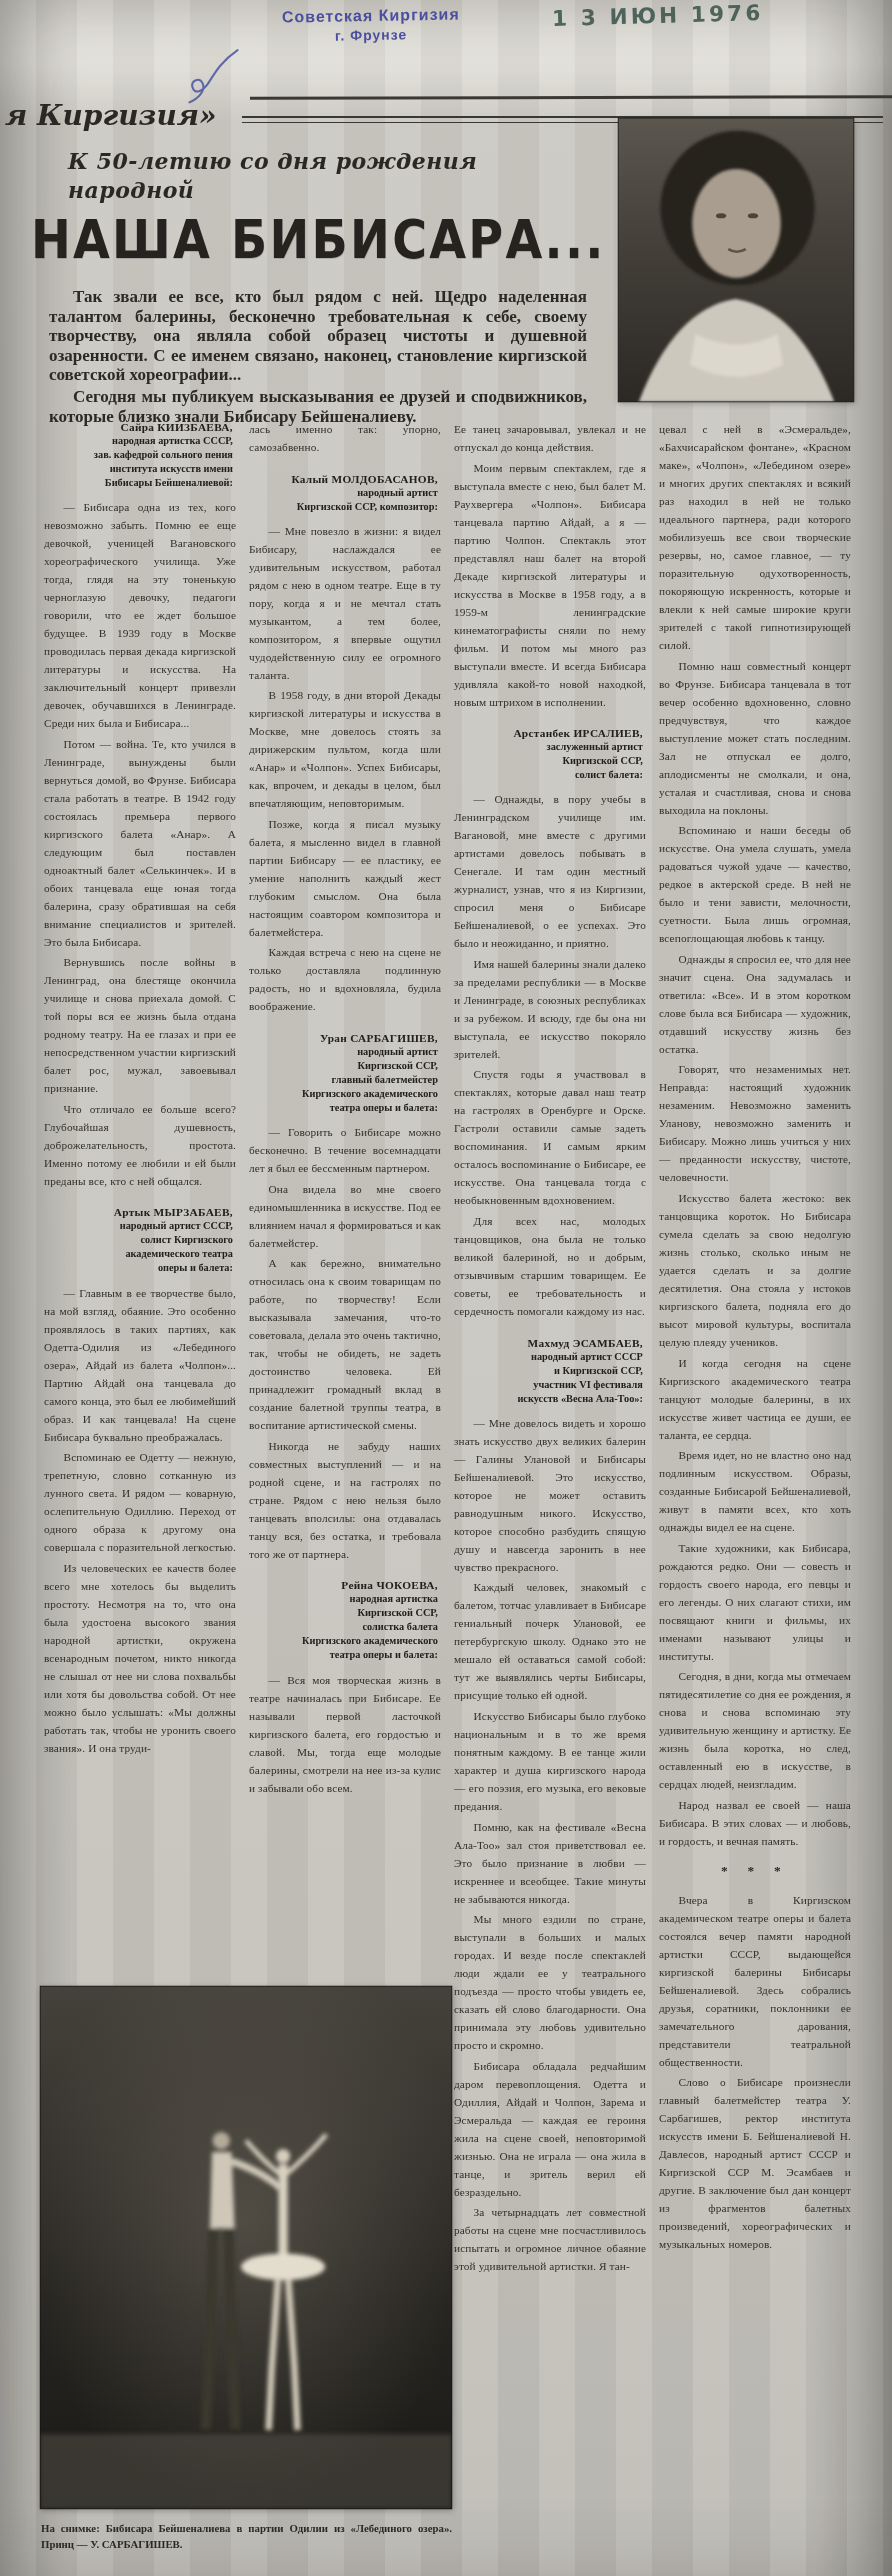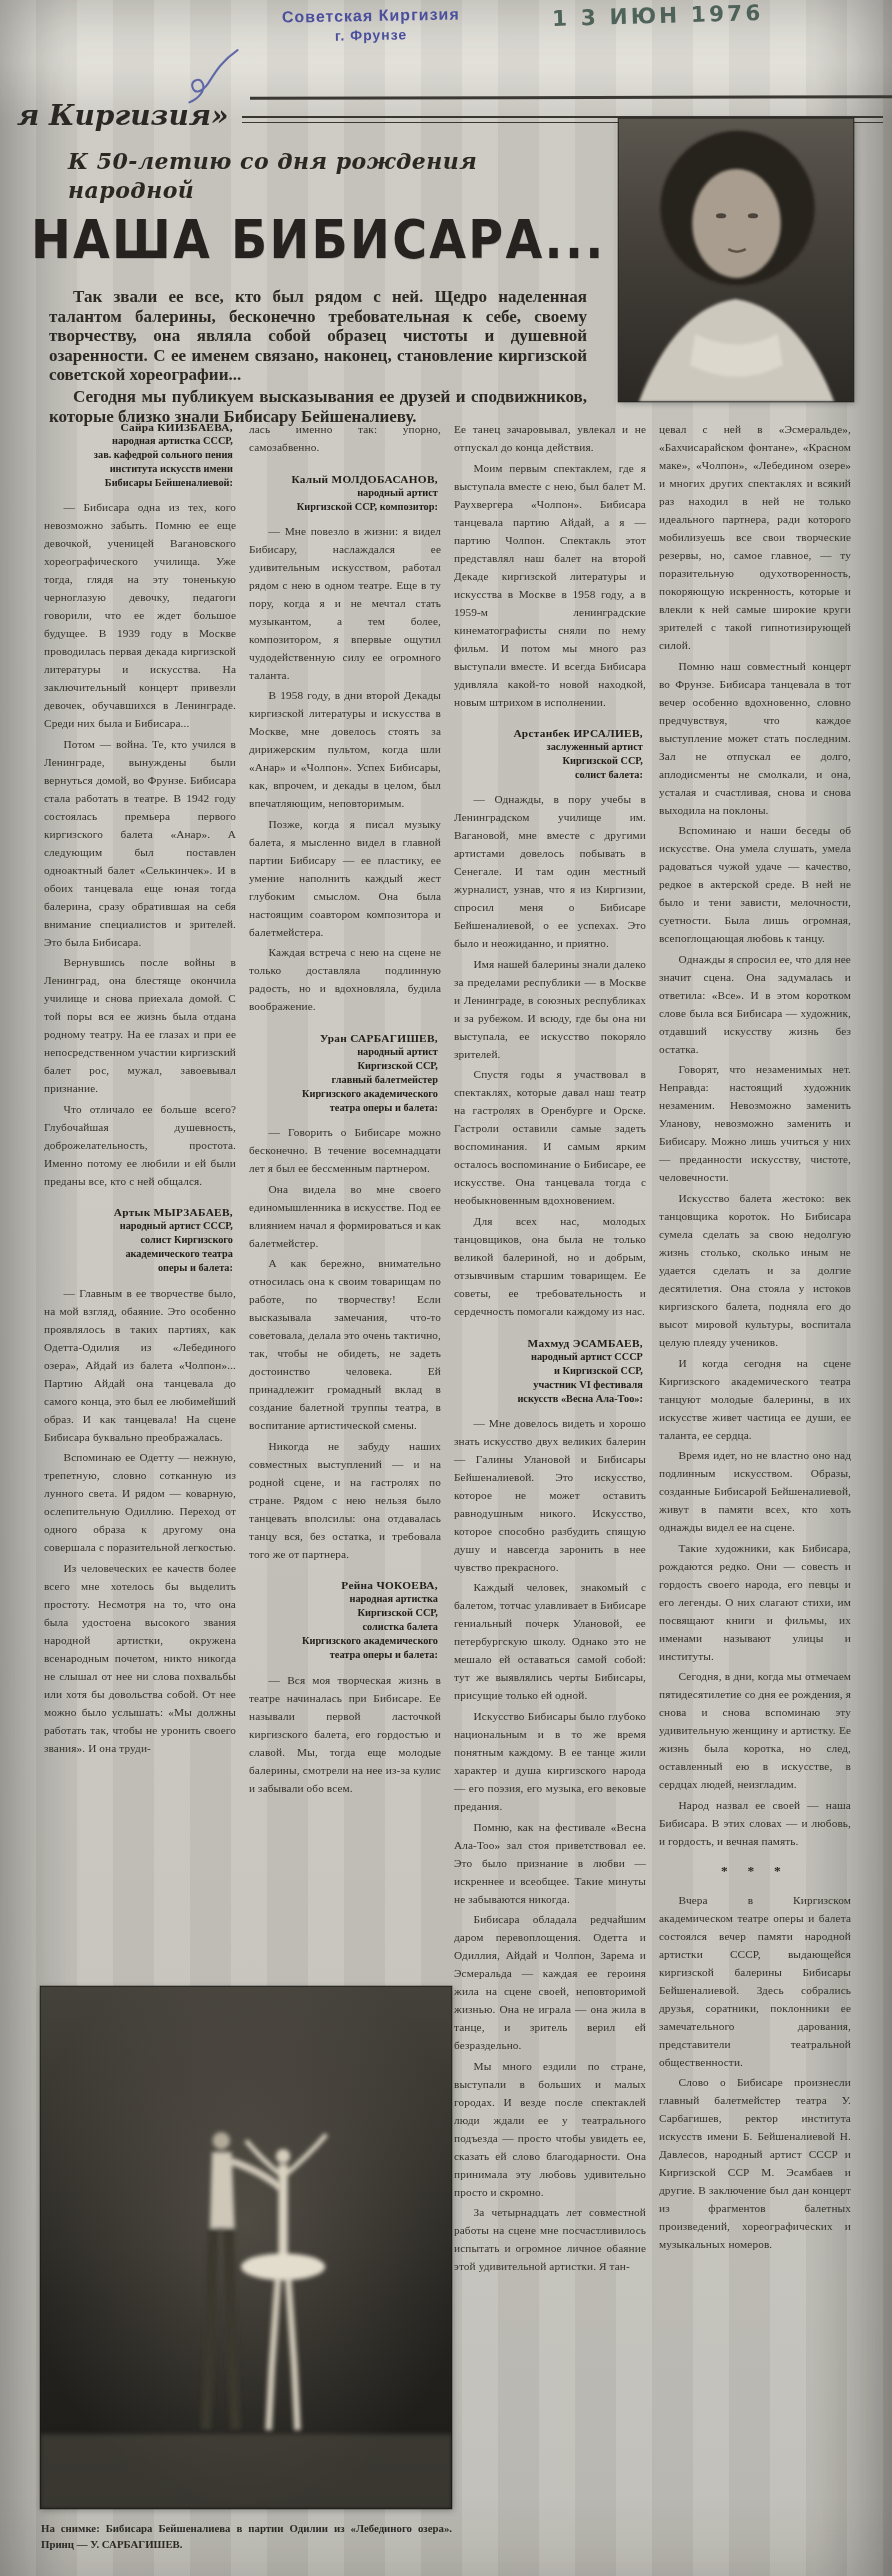--- a/index.html
+++ b/index.html
@@ -23,21 +23,21 @@
     font-size:16px; letter-spacing:1px; line-height:19.6px; }
   .stamp-org .l2 { display:block; text-align:center; font-size:14px; }
   .stamp-date { position:absolute; left:552px; top:3.1px; transform:rotate(-1.6deg);
     color:#41584f; font-family:"DejaVu Sans",sans-serif; font-weight:bold;
     font-size:21.6px; letter-spacing:3.1px; opacity:.9; }
   .flourish { position:absolute; left:184px; top:47px; }
 
   
   .top-edge-line { position:absolute; left:250px; top:96px; width:642px; height:2.6px;
     background:#3b3834; transform:rotate(-.15deg); }
-  .masthead-frag { position:absolute; left:17px; top:99px; color:#2a2724;
+  .masthead-frag { position:absolute; left:5px; top:99px; color:#2a2724;
     font-family:"DejaVu Serif",serif; font-style:italic; font-weight:bold; font-size:28px; }
   .masthead-rules { position:absolute; left:242px; top:116px; width:641px; height:6.7px;
     border-top:2.1px solid #3a3733; border-bottom:1.5px solid #3a3733; }
 
   
   .kicker { position:absolute; left:68px; top:147px; width:541px;
     font-family:"DejaVu Serif",serif; font-style:italic; font-weight:bold;
     font-size:22px; line-height:29px; color:#2b2722; letter-spacing:0.5px; }
   .title { position:absolute; left:31px; top:208px; white-space:nowrap;
     font-family:"DejaVu Sans",sans-serif; font-weight:bold; font-size:54px;
@@ -199,22 +199,22 @@
         <div class="byline-name">Махмуд ЭСАМБАЕВ,</div>
         <div>народный артист СССР</div>
         <div>и Киргизской ССР,</div>
         <div>участник VI фестиваля</div>
         <div>искусств «Весна Ала-Тоо»:</div>
       </div>
       <p class="para">— Мне довелось видеть и хорошо знать искусство двух великих балерин — Галины Улановой и Бибисары Бейшеналиевой. Это искусство, которое не может оставить равнодушным никого. Искусство, которое способно разбудить спящую душу и навсегда заронить в нее чувство прекрасного.</p>
       <p class="para">Каждый человек, знакомый с балетом, тотчас улавливает в Бибисаре гениальный почерк Улановой, ее петербургскую школу. Однако это не мешало ей оставаться самой собой: тут же выявлялись черты Бибисары, присущие только ей одной.</p>
       <p class="para">Искусство Бибисары было глубоко национальным и в то же время понятным каждому. В ее танце жили характер и душа киргизского народа — его поэзия, его музыка, его вековые предания.</p>
       <p class="para">Помню, как на фестивале «Весна Ала-Тоо» зал стоя приветствовал ее. Это было признание в любви — искреннее и всеобщее. Такие минуты не забываются никогда.</p>
+      <p class="para">Мы много ездили по стране, выступали в больших и малых городах. И везде после спектаклей люди ждали ее у театрального подъезда — просто чтобы увидеть ее, сказать ей слово благодарности. Она принимала эту любовь удивительно просто и скромно.</p>
       <p class="para">Бибисара обладала редчайшим даром перевоплощения. Одетта и Одиллия, Айдай и Чолпон, Зарема и Эсмеральда — каждая ее героиня жила на сцене своей, неповторимой жизнью. Она не играла — она жила в танце, и зритель верил ей безраздельно.</p>
-      <p class="para">Мы много ездили по стране, выступали в больших и малых городах. И везде после спектаклей люди ждали ее у театрального подъезда — просто чтобы увидеть ее, сказать ей слово благодарности. Она принимала эту любовь удивительно просто и скромно.</p>
       <p class="para">За четырнадцать лет совместной работы на сцене мне посчастливилось испытать и огромное личное обаяние этой удивительной артистки. Я тан-</p>
     </div>
   <div class="col" id="col3">
       <p class="para cont">цевал с ней в «Эсмеральде», «Бахчисарайском фонтане», «Красном маке», «Чолпон», «Лебедином озере» и многих других спектаклях и всякий раз находил в ней не только идеального партнера, ради которого мобилизуешь все свои творческие резервы, но, самое главное, — ту поразительную одухотворенность, покоряющую искренность, которые и влекли к ней самые широкие круги зрителей с такой гипнотизирующей силой.</p>
       <p class="para">Помню наш совместный концерт во Фрунзе. Бибисара танцевала в тот вечер особенно вдохновенно, словно предчувствуя, что каждое выступление может стать последним. Зал не отпускал ее долго, аплодисменты не смолкали, и она, усталая и счастливая, снова и снова выходила на поклоны.</p>
       <p class="para">Вспоминаю и наши беседы об искусстве. Она умела слушать, умела радоваться чужой удаче — качество, редкое в актерской среде. В ней не было и тени зависти, мелочности, суетности. Была лишь огромная, всепоглощающая любовь к танцу.</p>
       <p class="para">Однажды я спросил ее, что для нее значит сцена. Она задумалась и ответила: «Все». И в этом коротком слове была вся Бибисара — художник, отдавший искусству жизнь без остатка.</p>
       <p class="para">Говорят, что незаменимых нет. Неправда: настоящий художник незаменим. Невозможно заменить Уланову, невозможно заменить и Бибисару. Можно лишь учиться у них — преданности искусству, чистоте, человечности.</p>
       <p class="para">Искусство балета жестоко: век танцовщика короток. Но Бибисара сумела сделать за свою недолгую жизнь столько, сколько иным не удается сделать и за долгие десятилетия. Она стояла у истоков киргизского балета, подняла его до высот мировой культуры, воспитала целую плеяду учеников.</p>
       <p class="para">И когда сегодня на сцене Киргизского академического театра танцуют молодые балерины, в их искусстве живет частица ее души, ее таланта, ее сердца.</p>

